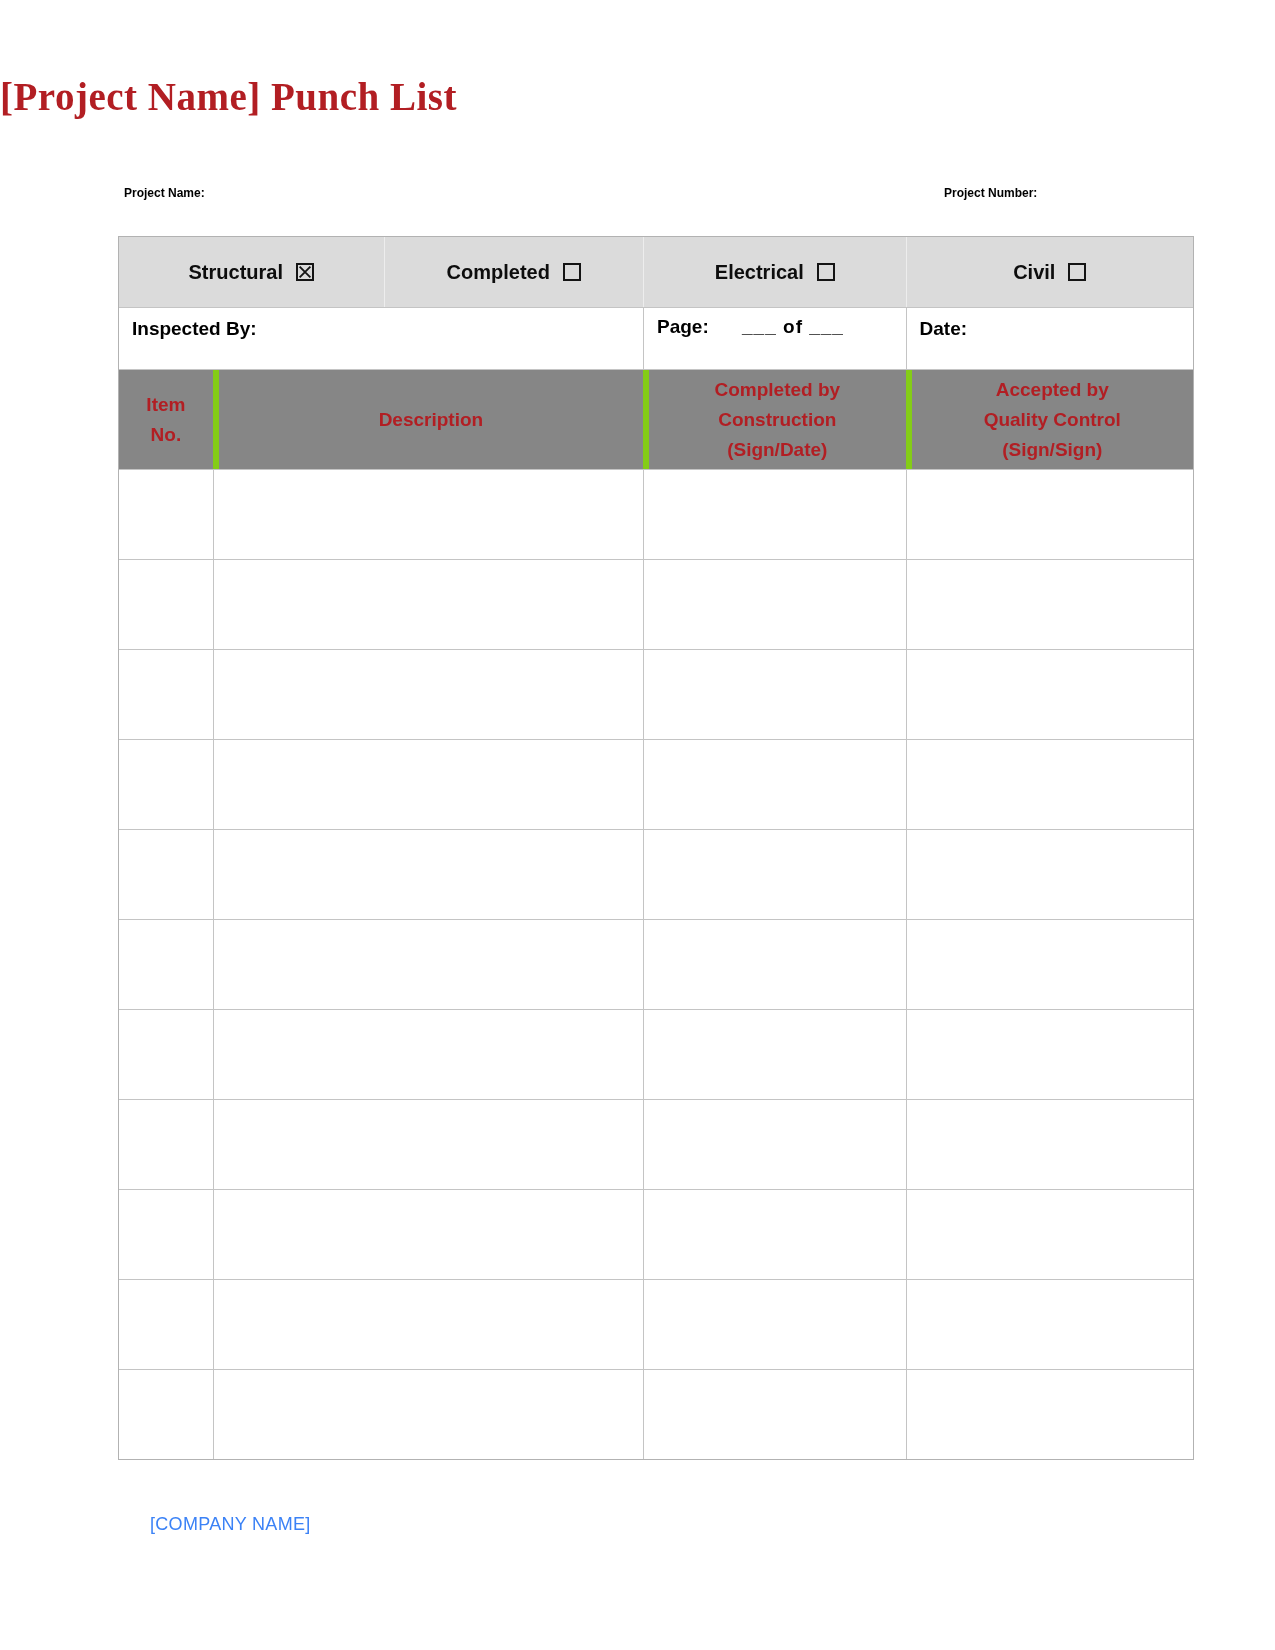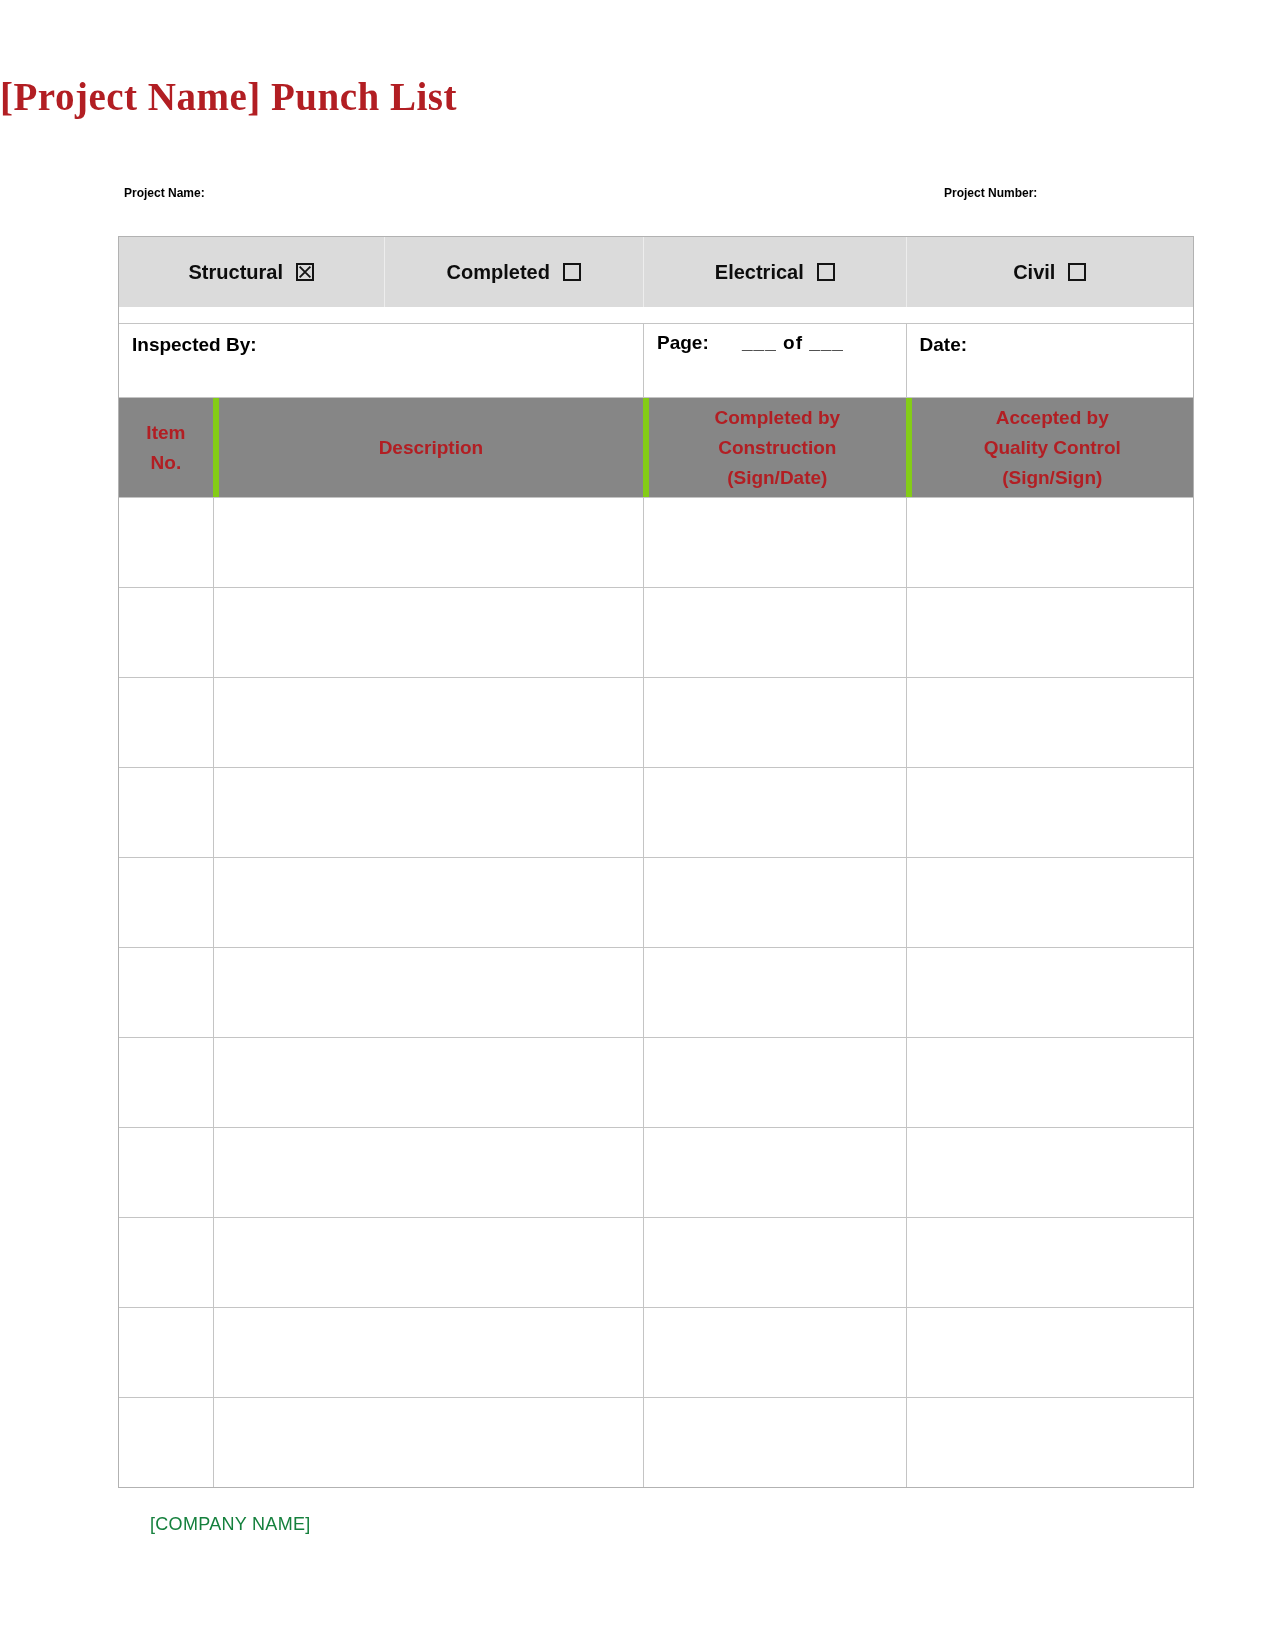--- a/index.html
+++ b/index.html
@@ -53,24 +53,23 @@
     display:inline-flex;align-items:center;justify-content:center;
     background:transparent;
     cursor:pointer;
   }
   .checkbox svg{display:none;width:100%;height:100%;}
   .checkbox.checked svg{display:block;}
   .checkbox svg path{stroke:#141414;stroke-width:1.6;fill:none;}
 
   .row-meta{
     grid-template-columns:525fr 263fr 288fr;
-    height:74px;
+    height:62px;
     border-top:1px solid var(--grid-line);
     background:#fff;
-    margin-top:16px;
   }
   .row-meta .cell{padding:8px 13px;font-weight:bold;font-size:19px;color:#000;}
   .row-meta .cell + .cell{border-left:1px solid var(--grid-line);}
   .page-blanks{margin-left:28px;letter-spacing:1px;}
 
   .row-head{
     grid-template-columns:94fr 431fr 263fr 288fr;
     height:100px;
     border-top:1px solid var(--grid-line);
     background:var(--header-bg);
@@ -90,21 +89,21 @@
     display:grid;
     grid-template-columns:94fr 431fr 263fr 288fr;
     height:90px;
     border-top:1px solid var(--grid-line);
     background:#fff;
   }
   .trow .cell + .cell{border-left:1px solid var(--grid-line);}
 
   .footer{
     position:absolute;top:1514px;left:150px;
-    font-size:18px;color:#15803d;font-weight:400;
+    font-size:18px;color:#3b82f6;font-weight:400;
     letter-spacing:.3px;
   }
 </style>
 </head>
 <body>
 
 <div class="page">
 
   <h1 class="title">[Project Name] Punch List</h1>
 

